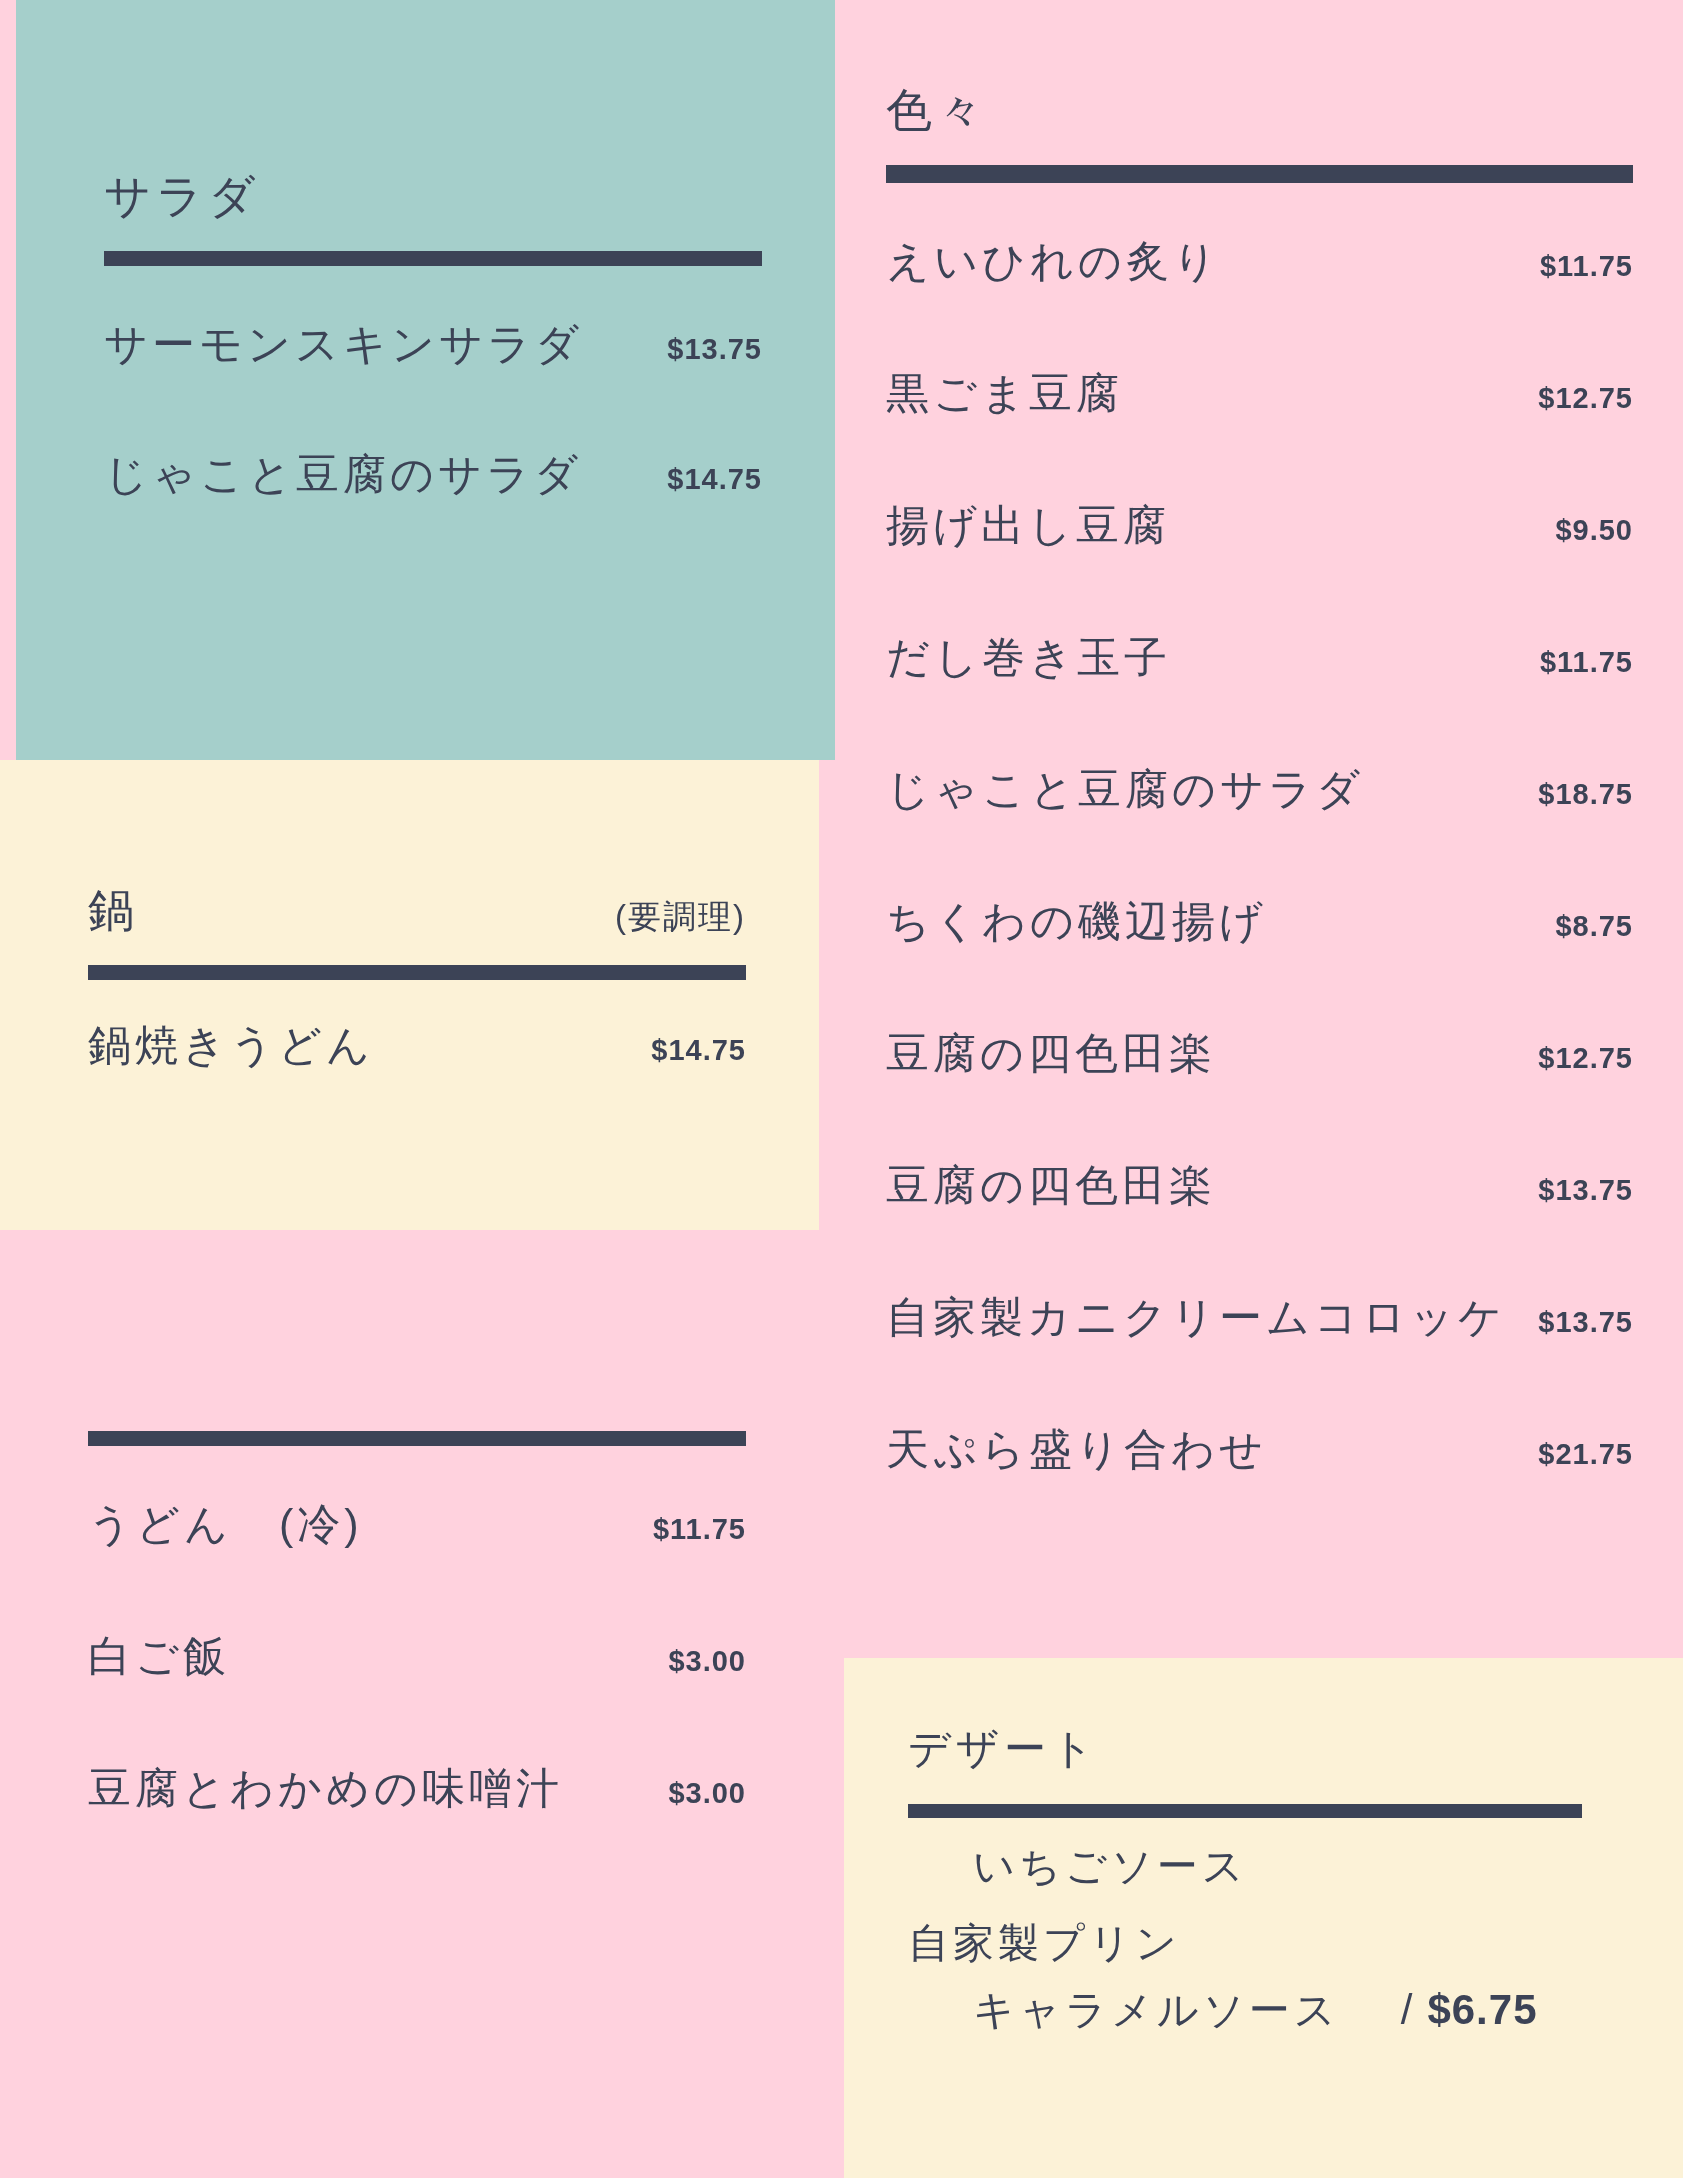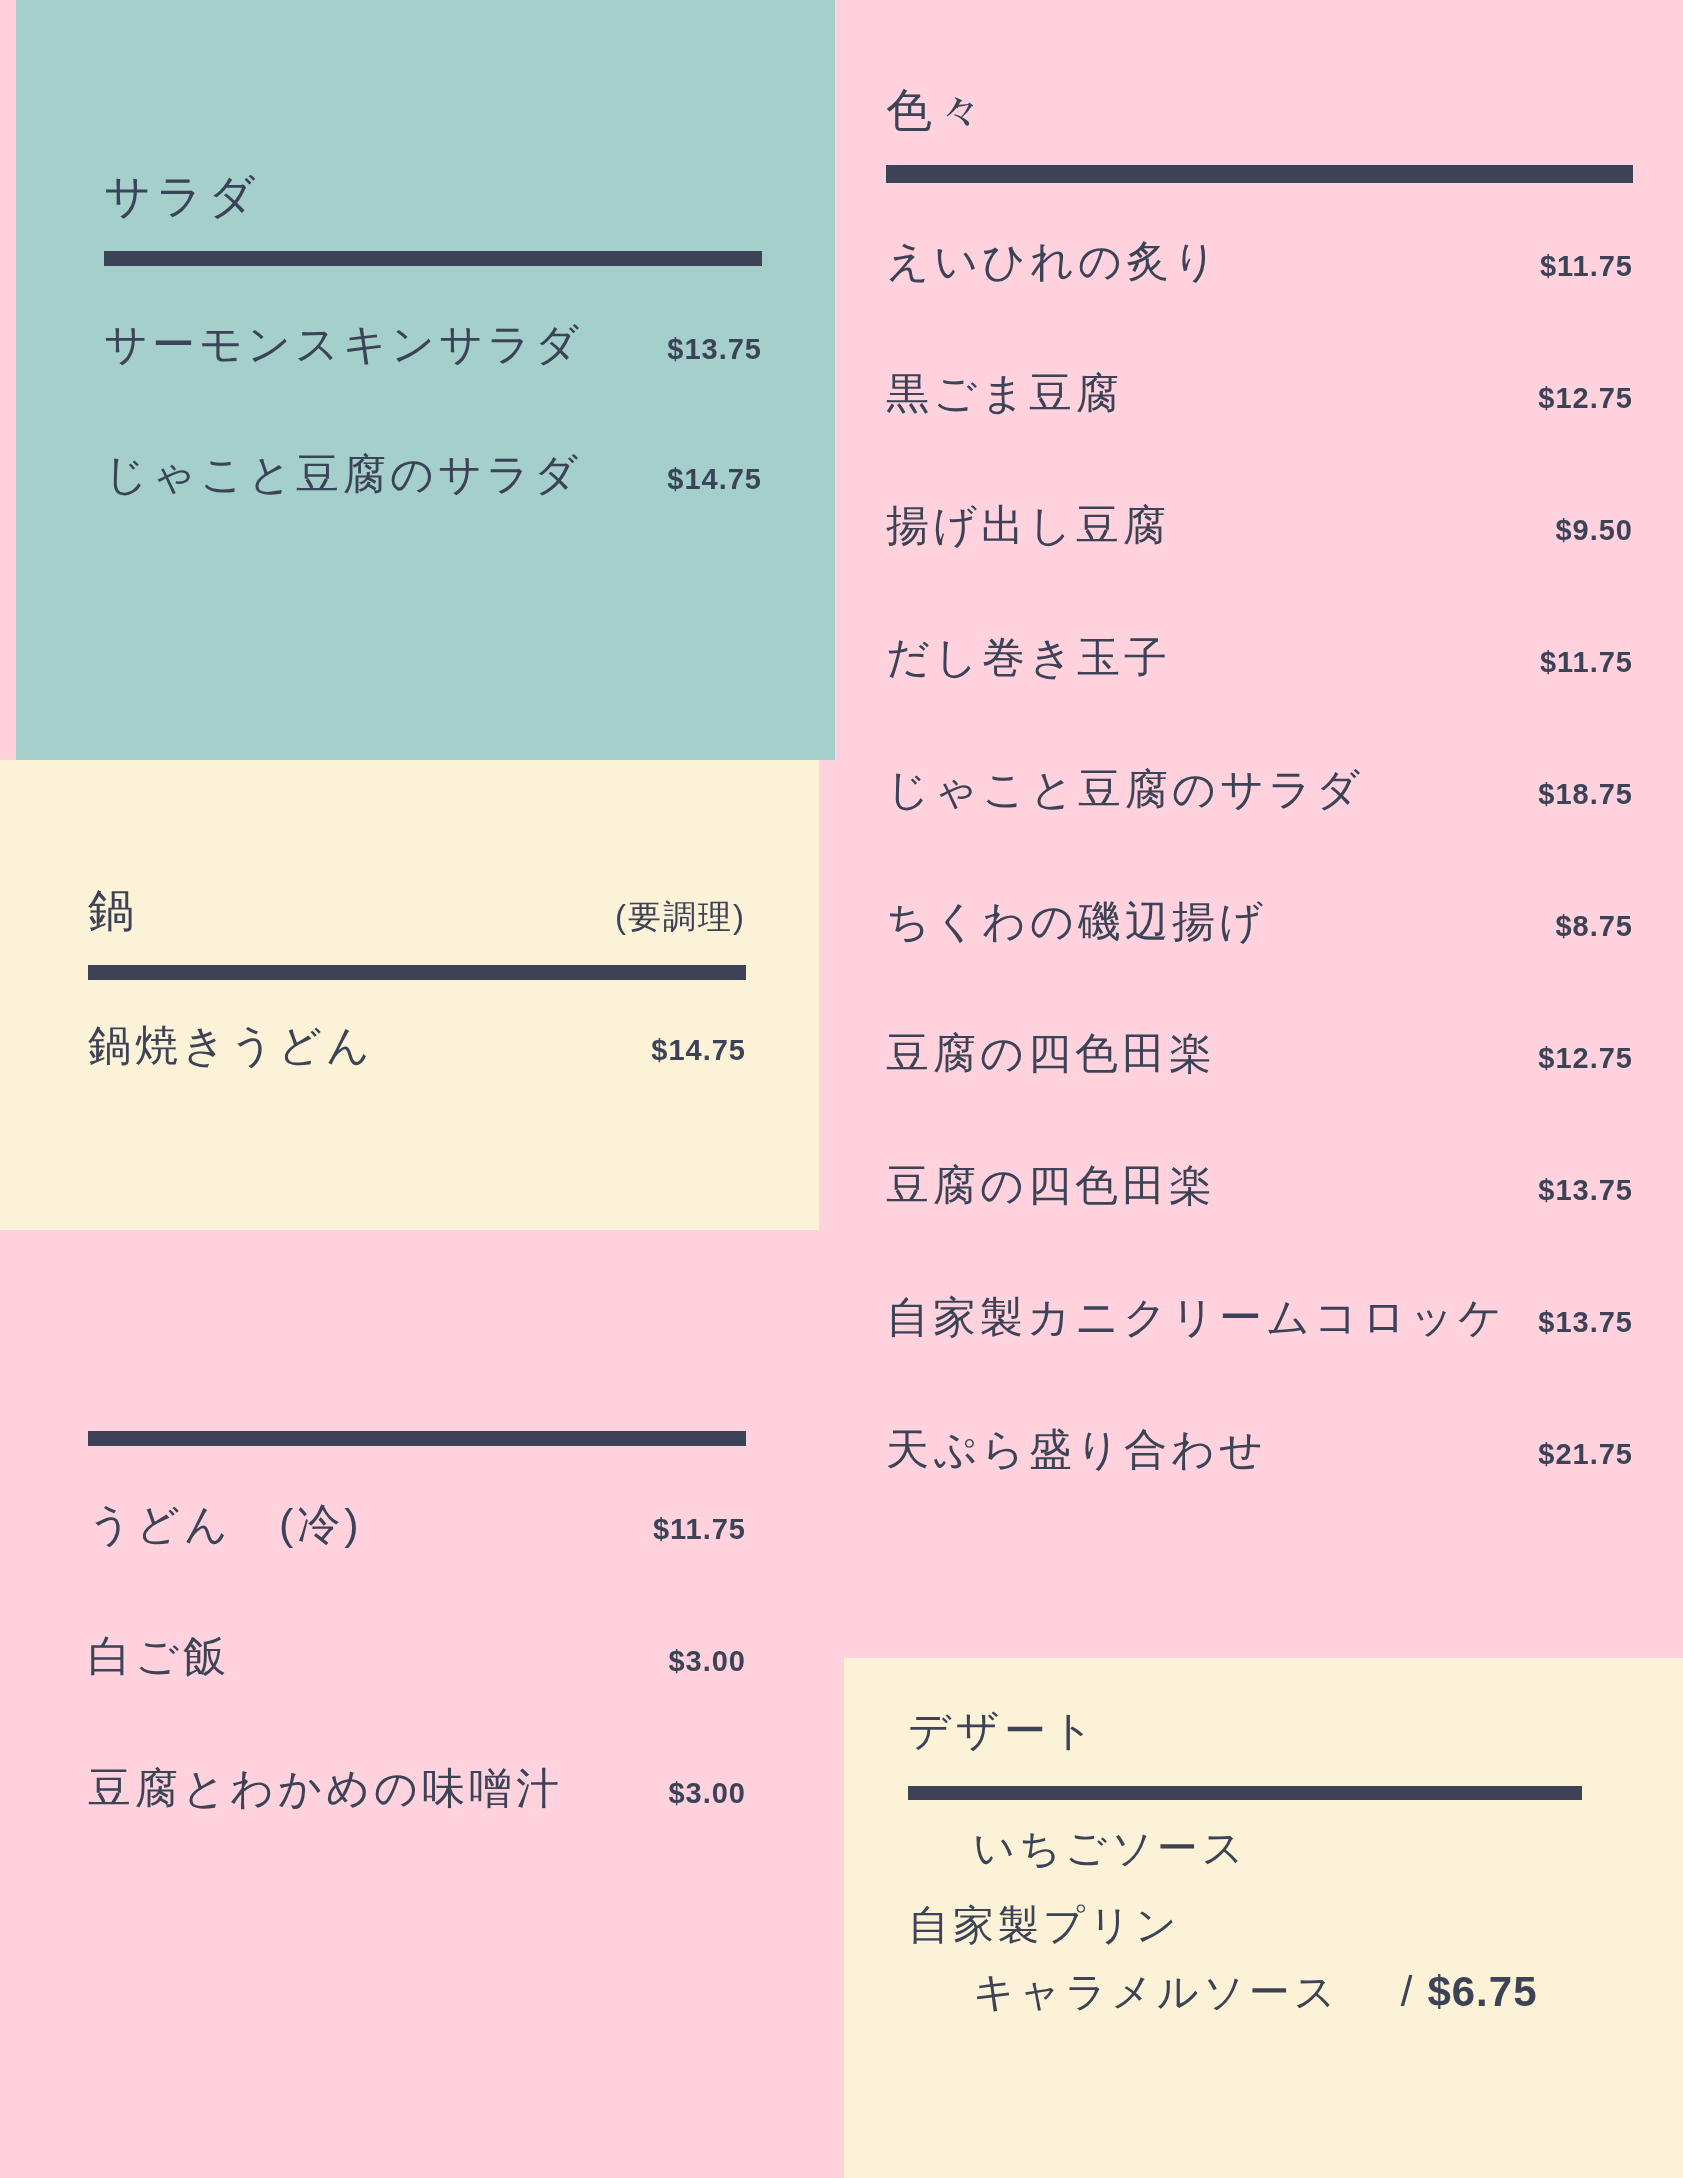--- a/index.html
+++ b/index.html
@@ -13,21 +13,21 @@
   }
   .block{position:absolute;box-sizing:border-box;}
   .teal{background:#a5cfcb;}
   .cream{background:#fcf2d7;}
 
   
   .sec-salads{left:16px;top:0;width:819px;height:760px;padding:173px 73px 0 88px;}
   .sec-nabe{left:0;top:760px;width:819px;height:470px;padding:127px 73px 0 88px;}
   .sec-noodles{left:0;top:1231px;width:819px;height:947px;padding:168px 73px 0 88px;}
   .sec-various{left:819px;top:0;width:864px;height:1876px;padding:87px 50px 12px 67px;}
-  .sec-dessert{left:844px;top:1658px;width:840px;height:520px;padding:52px 102px 0 64px;}
+  .sec-dessert{left:844px;top:1658px;width:840px;height:520px;padding:70px 102px 0 64px;}
 
   h2{
     margin:0;
     font-size:46px;line-height:1;font-weight:500;
     letter-spacing:5px;
   }
   .hdr-row{display:flex;justify-content:space-between;align-items:flex-end;}
   .note{font-size:33px;font-weight:500;letter-spacing:2px;line-height:1;}
   .rule{height:15px;background:#3c4356;margin-top:32px;}
   .rule-thick{height:18px;}

